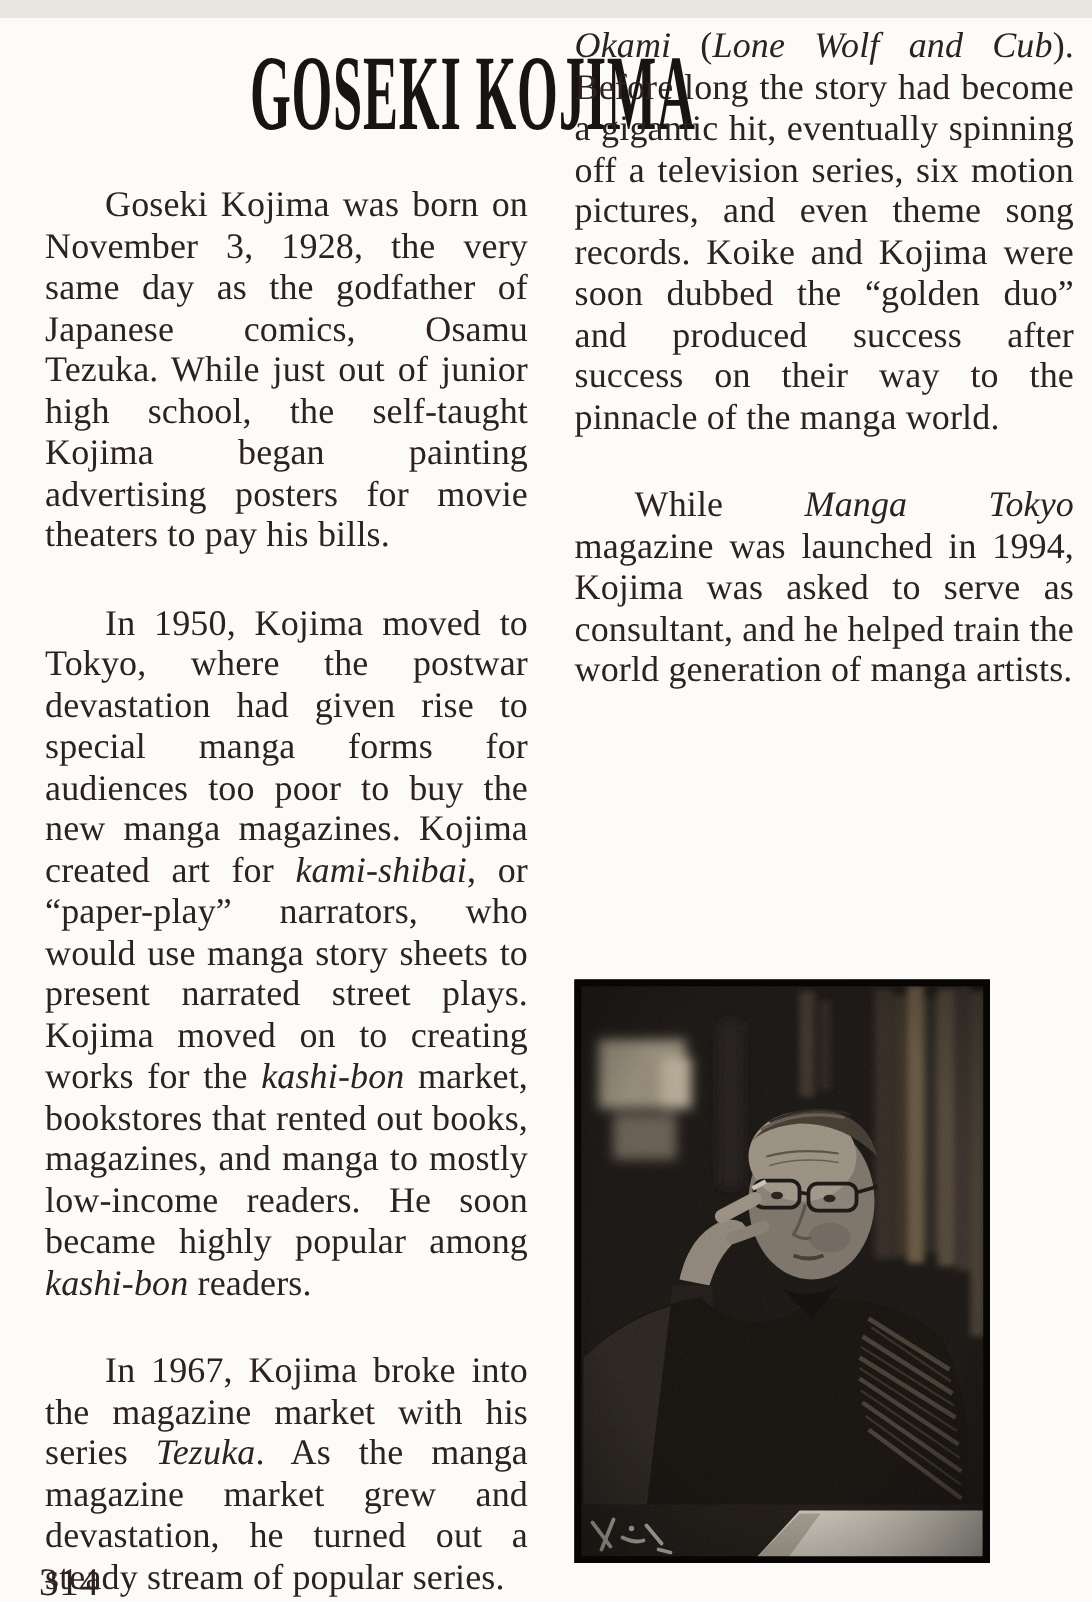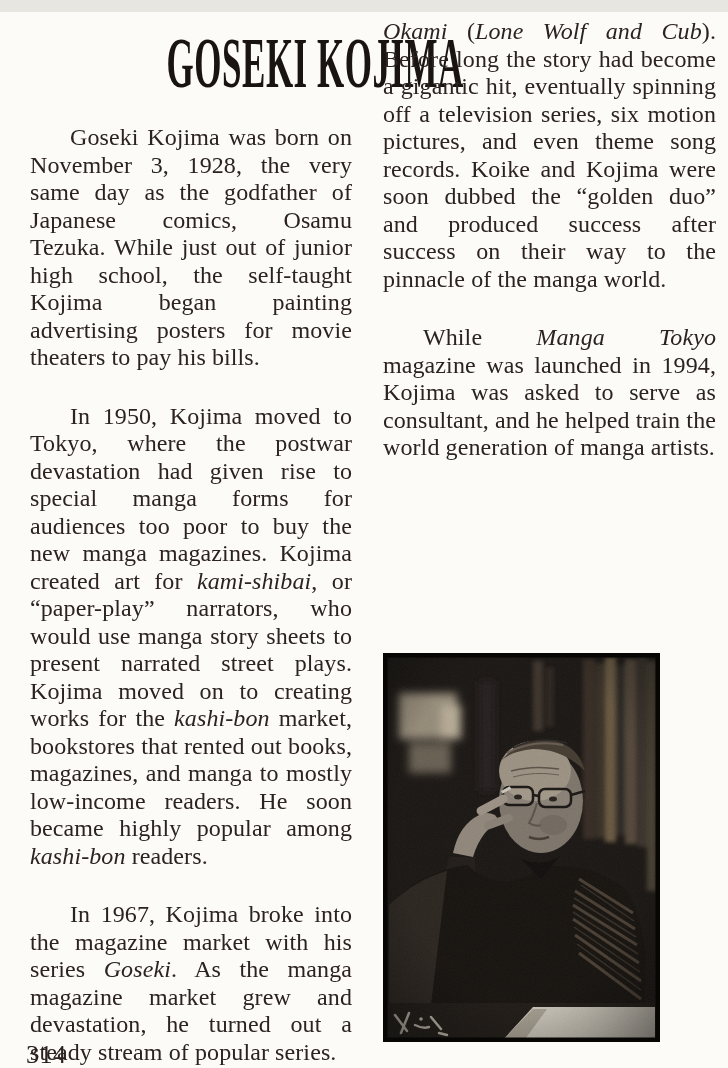--- a/index.html
+++ b/index.html
@@ -46,21 +46,21 @@
 
 <div class="page">
 
   <div class="title-wrap">
     <span class="title">GOSEKI KOJIMA</span>
   </div>
 
   <div class="col col-left">
       <p class="para indent"><span>Goseki Kojima was born on November 3, 1928, the very same day as the godfather of Japanese comics, Osamu Tezuka. While just out of junior high school, the self-taught Kojima began painting advertising posters for movie theaters to pay his bills.</span></p>
       <p class="para indent"><span>In 1950, Kojima moved to Tokyo, where the postwar devastation had given rise to special manga forms for audiences too poor to buy the new manga magazines. Kojima created art for </span><em>kami-shibai</em><span>, or “paper-play” narrators, who would use manga story sheets to present narrated street plays. Kojima moved on to creating works for the </span><em>kashi-bon</em><span> market, bookstores that rented out books, magazines, and manga to mostly low-income readers. He soon became highly popular among </span><em>kashi-bon</em><span> readers.</span></p>
-      <p class="para indent"><span>In 1967, Kojima broke into the magazine market with his series </span><em>Goseki</em><span>. As the manga magazine market grew and devastation, he turned out a steady stream of popular series.</span></p>
+      <p class="para indent"><span>In 1967, Kojima broke into the magazine market with his series </span><em>Tezuka</em><span>. As the manga magazine market grew and devastation, he turned out a steady stream of popular series.</span></p>
     </div>
 
   <div class="col col-right">
       <p class="para"><em>Okami</em><span> (</span><em>Lone Wolf and Cub</em><span>). Before long the story had become a gigantic hit, eventually spinning off a television series, six motion pictures, and even theme song records. Koike and Kojima were soon dubbed the “golden duo” and produced success after success on their way to the pinnacle of the manga world.</span></p>
       <p class="para indent"><span>While </span><em>Manga Tokyo</em><span> magazine was launched in 1994, Kojima was asked to serve as consultant, and he helped train the world generation of manga artists.</span></p>
     </div>
 
   <div class="photo-frame" role="img" aria-label="Black-and-white photograph of Goseki Kojima seated at a desk, hand raised to his face, wearing glasses and a dark striped sweater, with bookshelves behind him and a calligraphy signature in the lower left corner">
     <svg width="277" height="389" viewBox="0 0 277 389" xmlns="http://www.w3.org/2000/svg">
       <defs>

